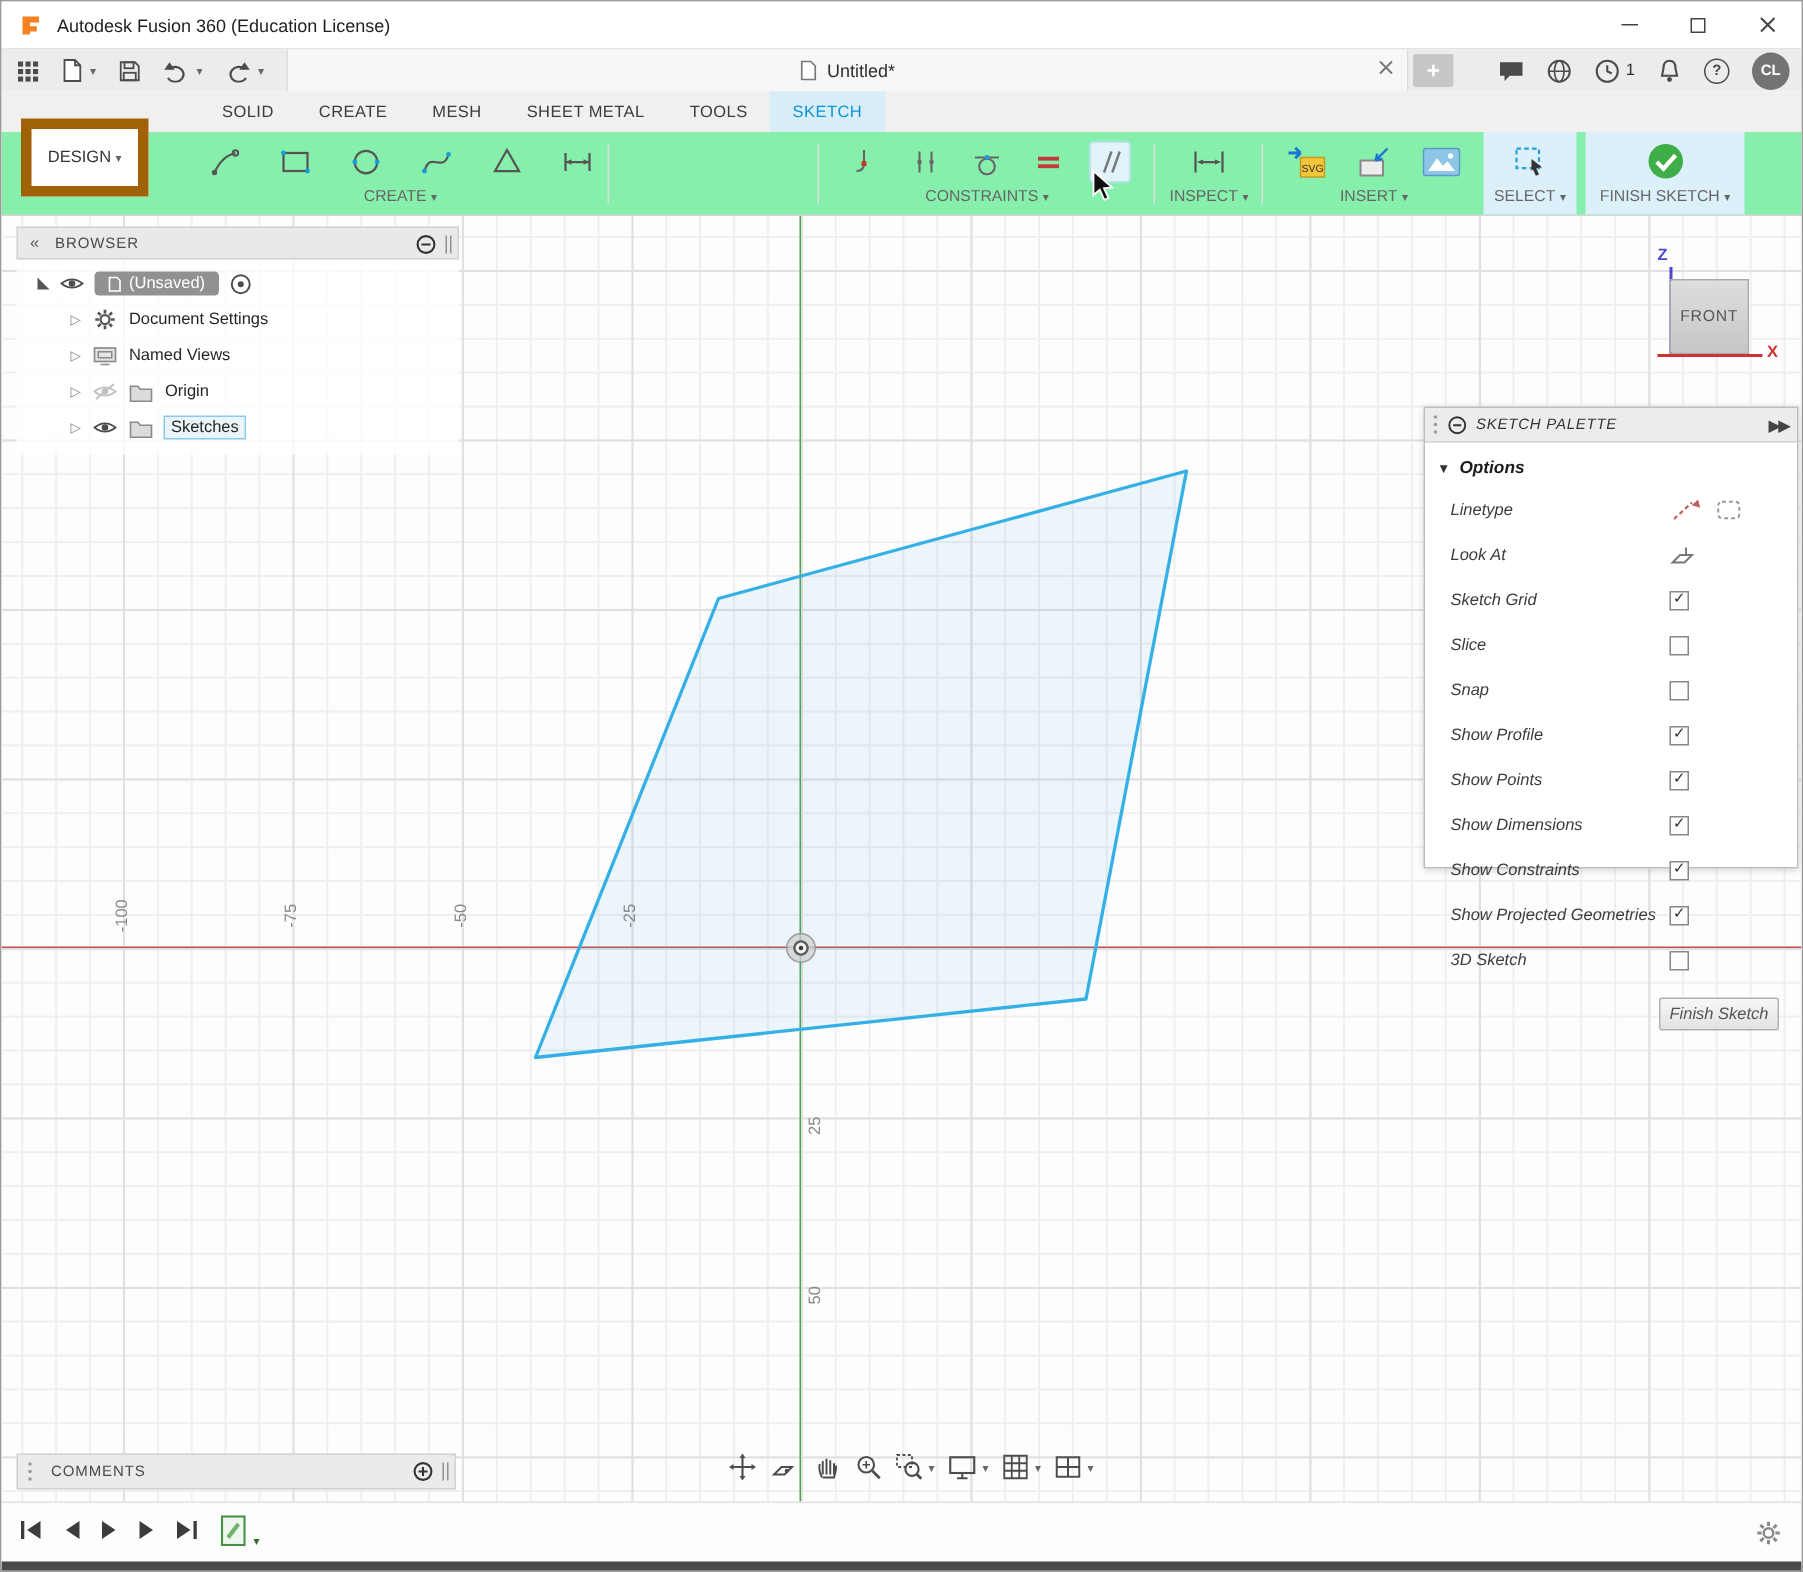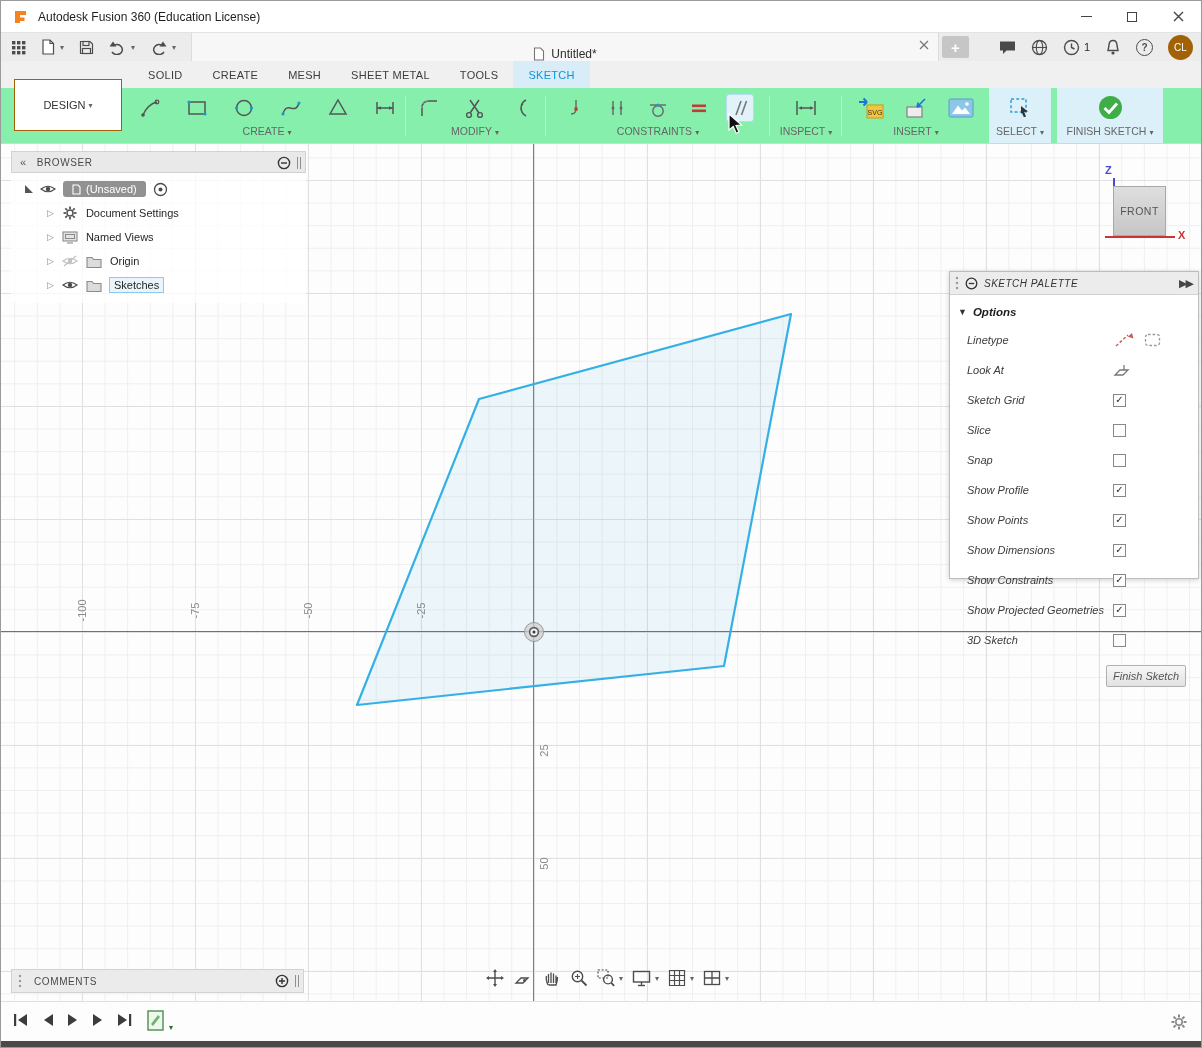--- a/index.html
+++ b/index.html
@@ -12,34 +12,34 @@
   .titlebar .title { margin-left:9px; font-size:12px; color:#1e1e1e; }
   .win-controls { position:absolute; right:0; top:0; height:31px; display:flex; }
   .win-btn { width:46px; height:31px; display:flex; align-items:center; justify-content:center; color:#444; }
   .min-glyph { width:11px; border-bottom:1.5px solid #444; height:1px; display:block; }
   .max-glyph { width:10px; height:10px; border:1.2px solid #444; display:block; }
 
   
   .qat { position:absolute; left:0; top:32px; width:100%; height:28px; background:#ececec; }
   .qat-left { position:absolute; left:10px; top:0; height:28px; display:flex; align-items:center; gap:15px; }
   .qat-btn { display:flex; align-items:center; gap:2px; }
-  .doc-tab { position:absolute; left:190px; top:0; width:748px; height:28px; background:#f7f7f7; border-left:1px solid #dcdcdc; border-right:1px solid #dcdcdc; display:flex; align-items:flex-end; justify-content:center; gap:6px; font-size:12px; color:#2d2d2d; }
+  .doc-tab { position:absolute; left:190px; top:0; width:748px; height:28px; background:#f7f7f7; border-left:1px solid #dcdcdc; border-right:1px solid #dcdcdc; display:flex; align-items:center; justify-content:center; gap:6px; font-size:12px; color:#2d2d2d; }
   .tab-close { position:absolute; right:9px; top:7px; }
   .new-tab { position:absolute; left:941px; top:3px; width:27px; height:22px; background:#c6c6c6; color:#fff; font-size:15px; font-weight:bold; display:flex; align-items:center; justify-content:center; border-radius:2px; }
   .qat-right { position:absolute; right:8px; top:0; height:28px; display:flex; align-items:center; gap:15px; }
   .job-count { font-size:11px; color:#2d2d2d; margin-left:2px; }
   .help-circle { width:17px; height:17px; border:1.4px solid #4c4c4c; border-radius:50%; display:flex; align-items:center; justify-content:center; font-size:10px; font-weight:bold; color:#4c4c4c; }
-  .avatar { width:25px; height:25px; border-radius:50%; background:#a16207; color:#fff; font-size:10px; font-weight:normal; display:flex; align-items:center; justify-content:center;text-align:right; }
+  .avatar { width:25px; height:25px; border-radius:50%; background:#737373; color:#fff; font-size:10px; font-weight:bold; display:flex; align-items:center; justify-content:center;text-align:right; }
 
   
   .ribbon-tabs { position:absolute; left:0; top:60px; width:100%; height:27px; background:#f0f0f0; display:flex; padding-left:132px; }
   .rtab { padding:0 15px; display:flex; align-items:center; font-size:11px; color:#3c3c3c; letter-spacing:.3px; white-space:nowrap; }
   .rtab.active { background:#d8edf8; color:#0a96d7; }
   .ribbon-body { position:absolute; left:0; top:87px; width:100%; height:56px; background:#86efac; border-bottom:1px solid #d5d5d5; }
-  .design-btn { position:absolute; left:13px; top:78px; width:108px; height:52px; background:#fff; border:1px solid #a16207; display:flex; align-items:center; justify-content:center; font-size:11px; color:#333; z-index:5; }
+  .design-btn { position:absolute; left:13px; top:78px; width:85px; height:52px; background:#fff; border:7px solid #a16207; display:flex; align-items:center; justify-content:center; font-size:11px; color:#333; z-index:5; }
   .rgroup { position:absolute; top:0; height:55px; }
   .rgroup .icons { display:flex; align-items:center; justify-content:center; gap:17px; height:37px; padding-top:2px; }
   .rgroup .glabel { text-align:center; font-size:10.5px; color:#666; white-space:nowrap; }
   .caret { font-size:8px; color:#666; margin-left:3px; }
   .gsep { position:absolute; top:8px; height:40px; width:1px; background:#dddddd; }
   .bluegrp { background:#dcf0fa; }
   .cicon { display:flex; padding:3px; border-radius:2px; }
   .cicon.hovered { background:#e2f2fb; outline:1px solid #b8dcf0; }
 
   
@@ -274,44 +274,20 @@
               <path d="M4 6 V18 M20 6 V18 M4 12 H20" fill="none" stroke="#555" stroke-width="1.5"></path>
               <polygon points="4,12 8,10.2 8,13.8" fill="#555"></polygon>
               <polygon points="20,12 16,10.2 16,13.8" fill="#555"></polygon>
             </svg>
           </span>
       </div>
       <div class="glabel"><span>CREATE</span><span class="caret">▾</span></div>
     </div>
     <div class="gsep" style="left:404px;"></div>
 
-    <div class="rgroup" style="left:408px;width:132px;">
-      <div class="icons">
-        <span class="cicon">
-            <svg width="24" height="24">
-              <path d="M5 20 V12 Q5 5 12 5 H20" fill="none" stroke="#555" stroke-width="1.5"></path>
-              <path d="M5 12 Q5 5 12 5" fill="none" stroke="#aaa" stroke-width="1" stroke-dasharray="2 2"></path>
-            </svg>
-          </span>
-        <span class="cicon">
-            <svg width="22" height="22">
-              <path d="M6 3 L15 16 M15 3 L6 16" fill="none" stroke="#555" stroke-width="1.5"></path>
-              <circle cx="5" cy="18" r="2.4" fill="none" stroke="#555" stroke-width="1.4"></circle>
-              <circle cx="16" cy="18" r="2.4" fill="none" stroke="#555" stroke-width="1.4"></circle>
-            </svg>
-          </span>
-        <span class="cicon">
-            <svg width="24" height="24">
-              <path d="M17 4 A9 9 0 0 0 17 20" fill="none" stroke="#555" stroke-width="1.5"></path>
-              <path d="M14 8 A5 5 0 0 0 14 16" fill="none" stroke="#555" stroke-width="1.2" stroke-dasharray="2.5 2"></path>
-            </svg>
-          </span>
-      </div>
-      <div class="glabel"><span>MODIFY</span><span class="caret">▾</span></div>
-    </div>
     <div class="gsep" style="left:544px;"></div>
 
     <div class="rgroup" style="left:548px;width:218px;">
       <div class="icons" style="gap:15px;">
         <span class="cicon">
             <svg width="20" height="20">
               <path d="M10 2 V11 Q10 16 5 16" fill="none" stroke="#666" stroke-width="1.4"></path>
               <rect x="8.4" y="9.5" width="3.2" height="3.2" fill="#c0392b"></rect>
             </svg>
           </span>

